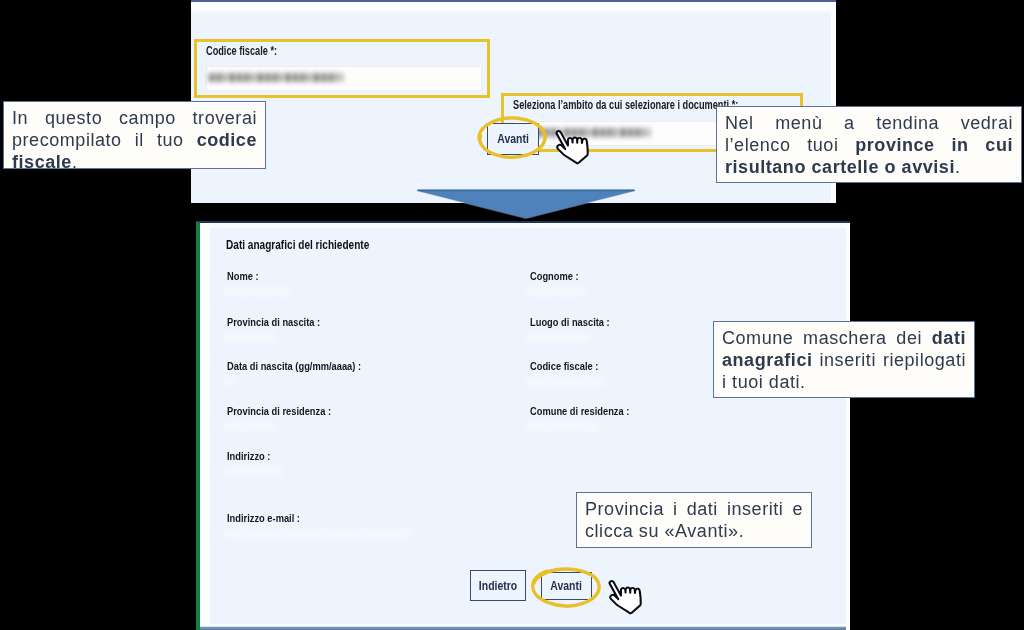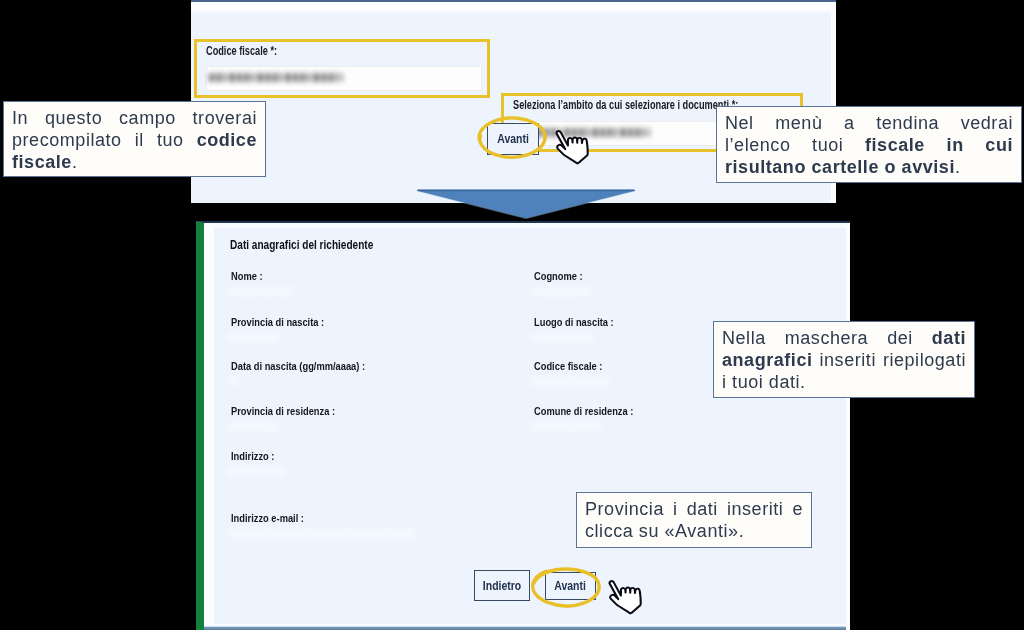--- a/index.html
+++ b/index.html
@@ -9,21 +9,21 @@
   .stage{position:relative;width:1024px;height:630px;}
 
   
   .panel{position:absolute;background:#edf4fd;box-sizing:border-box;}
   #panel-top{left:191px;top:0px;width:645px;height:203px;
       border-top:2px solid #4a6490;}
   #top-whiteband{position:absolute;left:0;top:0;width:100%;height:11px;background:linear-gradient(#fcfeff 0,#fbfdff 7px,#f4f8fe 11px);}
   #top-rightband{position:absolute;right:0;top:0;width:5px;height:100%;background:#fbfdff;}
   #bot-rightband{position:absolute;right:0;top:0;width:4px;height:100%;background:#fbfdff;}
   #panel-bottom{left:196px;top:221px;width:654px;height:409px;
-      border-left:8px solid #15803d;border-top:2px solid #20354f;}
+      border-left:4px solid #15803d;border-top:2px solid #20354f;}
   #bot-leftband{position:absolute;left:0;top:0;width:10px;height:100%;background:#fbfdff;}
   #bot-topband{position:absolute;left:0;top:0;width:100%;height:5px;background:#f8fbff;}
   #bot-bottomband{position:absolute;left:0;bottom:0;width:100%;height:6px;
       background:linear-gradient(#fafdff 0,#fafdff 2px,#cfe2f0 2px,#cfe2f0 3px,#7e9cba 3px,#5d7e9f 100%);}
 
   
   .goldbox{position:absolute;border:3.5px solid #e8c22b;background:#edf4fd;box-sizing:border-box;}
   .fieldlabel{position:absolute;font-family:"Liberation Sans Narrow","Liberation Sans",sans-serif;
       font-weight:700;color:#1b1b20;font-size:12.6px;white-space:nowrap;line-height:1;
       transform:scaleX(0.73);transform-origin:left top;}
@@ -85,21 +85,21 @@
   #in2{left:9px;top:24.5px;width:282px;height:25px;}
   #bl2{left:2px;top:6px;width:134px;height:9px;}
   .selarrow{position:absolute;right:11px;top:5px;line-height:0;}
 
   #btn-top-avanti{left:296px;top:120.5px;width:52px;height:32.5px;}
 
   #sec-title{left:26px;top:16px;}
   #btn-indietro{left:270px;top:347px;width:56px;height:31px;}
   #btn-bot-avanti{left:340.5px;top:349px;width:51px;height:27.5px;}
 
-  #co1{left:3px;top:101px;width:263px;height:76px;}
+  #co1{left:3px;top:101px;width:263px;height:68px;}
   #co2{left:716px;top:106px;width:306px;height:77px;}
   #co3{left:713px;top:321px;width:262px;height:77px;}
   #co4{left:576px;top:492px;width:236px;height:56px;}
 </style>
 </head>
 <body>
 
 <div class="stage">
 
   <div class="panel" id="panel-top">
@@ -202,17 +202,17 @@
              L19.3 25.0 L19.3 19.0 C19.3 17.4 20.6 16.4 22.0 16.7 C23.0 16.9 23.7 17.8 23.8 18.9
              L24.0 21.6 L24.1 18.3 C24.2 16.7 25.4 15.8 26.8 16.1 C27.8 16.3 28.5 17.2 28.6 18.3
              L28.8 21.8 L28.9 18.7 C29.0 17.1 30.2 16.2 31.6 16.5 C32.6 16.7 33.3 17.6 33.4 18.7
              L33.6 22.2 L34.0 19.5 C34.2 17.9 35.4 17.0 36.8 17.4 C37.8 17.7 38.4 18.7 38.5 19.8
              C39.2 25.0 39.6 29.9 39.5 33.9 C39.5 34.8 39.2 35.5 38.5 36.2 L30.0 44.2
              C29.5 44.7 28.9 44.8 28.5 44.4 L17.0 36.6 C15.9 35.8 14.8 34.9 13.9 33.8
              L9.1 28.7 C8.0 27.4 8.1 25.7 9.3 24.8 C10.6 23.9 12.2 24.2 13.2 25.4 L16.6 29.0 Z"></path>
   </svg>
 
   <div class="callout" id="co1"><span>In questo campo troverai precompilato il tuo </span><b>codice fiscale</b><span>.</span></div>
-  <div class="callout" id="co2"><span>Nel menù a tendina vedrai l’elenco tuoi </span><b>fiscale in cui risultano cartelle o avvisi</b><span>.</span></div>
-  <div class="callout" id="co3"><span>Nella maschera dei </span><b>dati anagrafici</b><span> inseriti riepilogati i tuoi dati.</span></div>
+  <div class="callout" id="co2"><span>Nel menù a tendina vedrai l’elenco tuoi </span><b>province in cui risultano cartelle o avvisi</b><span>.</span></div>
+  <div class="callout" id="co3"><span>Comune maschera dei </span><b>dati anagrafici</b><span> inseriti riepilogati i tuoi dati.</span></div>
   <div class="callout" id="co4"><span>Provincia i dati inseriti e clicca su «Avanti».</span></div>
 
 </div>
 
 </body></html>

